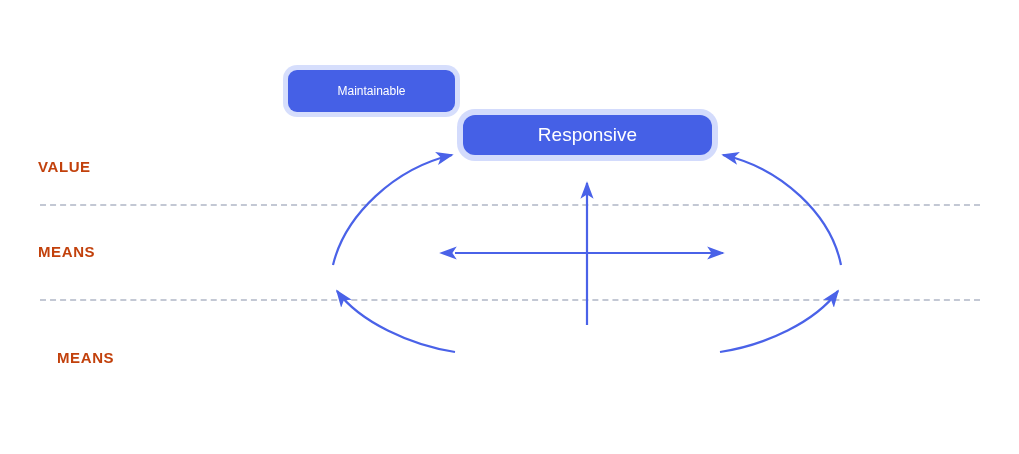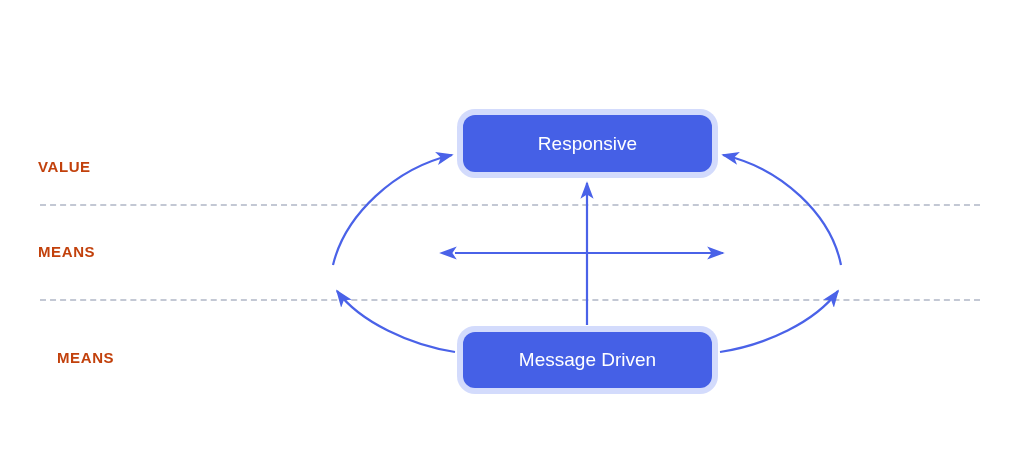--- a/index.html
+++ b/index.html
@@ -62,21 +62,21 @@
     border-radius: 12px;
   }
   .node.secondary {
     font-size: 12px;
     border-radius: 9px;
     box-shadow: 0 0 0 5px rgba(120,145,245,0.30);
   }
 
   #node-maintainable { left: 288px; top: 70px;  width: 167px; height: 42px; }
   #node-extensible   { left: 721px; top: 70px;  width: 167px; height: 42px; }
-  #node-responsive   { left: 463px; top: 115px; width: 249px; height: 57px; }
+  #node-responsive   { left: 463px; top: 115px; width: 249px; height: 40px; }
   #node-elastic      { left: 192px; top: 226px; width: 245px; height: 53px; }
   #node-resilient    { left: 740px; top: 226px; width: 243px; height: 53px; }
   #node-messagedriven{ left: 463px; top: 332px; width: 249px; height: 56px; }
 
   #arrow-layer {
     position: absolute;
     left: 0; top: 0;
     width: 1019px; height: 454px;
     pointer-events: none;
   }
@@ -109,25 +109,25 @@
 
     <path d="M 455,352 C 410,345 360,322 337,291" fill="none" stroke="#4a62e8" stroke-width="2.2" marker-end="url(#ah)"></path>
 
     <path d="M 720,352 C 766,345 815,322 838,291" fill="none" stroke="#4a62e8" stroke-width="2.2" marker-end="url(#ah)"></path>
 
     <path d="M 587,325 L 587,183" fill="none" stroke="#4a62e8" stroke-width="2.2" marker-end="url(#ah)"></path>
 
     <path d="M 455,253 L 723,253" fill="none" stroke="#4a62e8" stroke-width="2.2" marker-start="url(#ah-start)" marker-end="url(#ah)"></path>
   </svg>
 
+  <div class="node secondary" id="node-maintainable">
+    <span>Maintainable</span>
+  </div>
 
 
   <div class="node primary" id="node-responsive">
     <span>Responsive</span>
   </div>
 
 
 
-  <div class="node primary" id="node-messagedriven">
-    <span>Message Driven</span>
-  </div>
 
 </div>
 
 </body></html>

